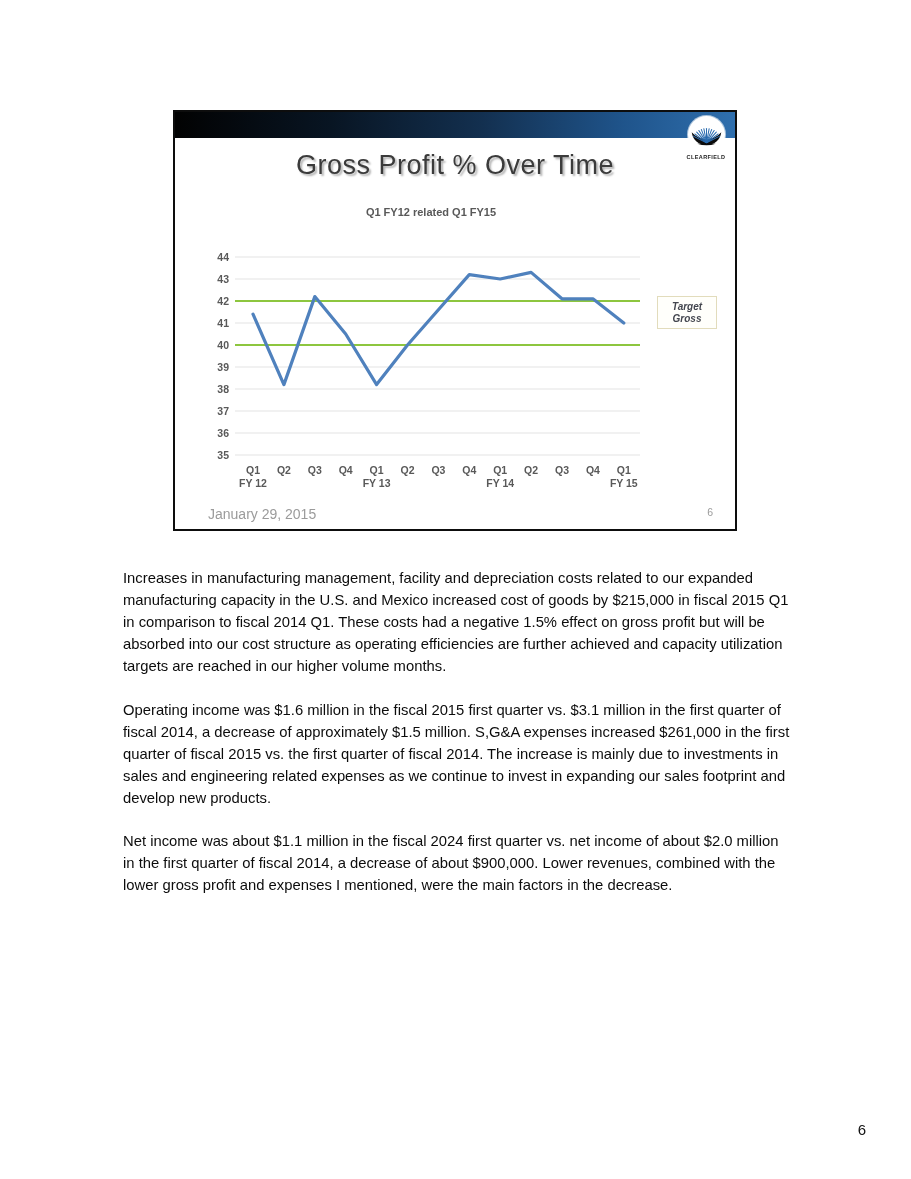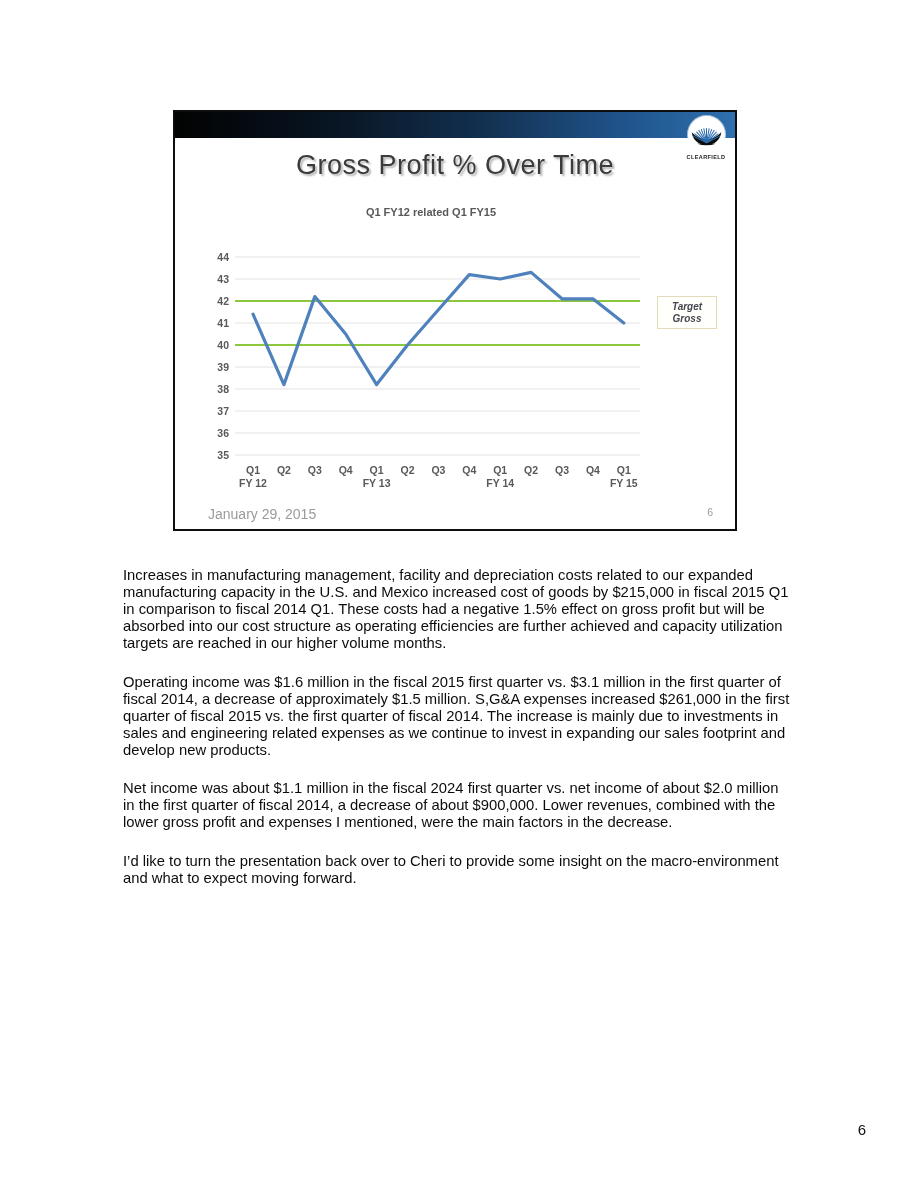--- a/index.html
+++ b/index.html
@@ -44,21 +44,21 @@
   .slide-footer-date{
     position:absolute;left:33px;top:394px;font-size:14px;color:#9b9b9b;
   }
   .slide-footer-num{
     position:absolute;left:518px;top:394px;width:20px;text-align:right;
     font-size:10.5px;color:#9b9b9b;
   }
   
   .body-text{
     position:absolute;left:123px;top:567px;width:668px;
-    font-size:14.8px;line-height:17px;color:#0c0c0c;
+    font-size:14.8px;line-height:22px;color:#0c0c0c;
   }
   .body-text p{margin:0 0 21.6px 0;}
   
   .page-number{
     position:absolute;left:847px;top:1121px;width:30px;text-align:center;
     font-size:15px;color:#111111;
   }
 </style>
 </head>
 <body>
@@ -153,16 +153,15 @@
   </div>
 
   <div class="slide-footer-date">January 29, 2015</div>
   <div class="slide-footer-num">6</div>
 </div>
 
 <div class="body-text">
   <p>Increases in manufacturing management, facility and depreciation costs related to our expanded manufacturing capacity in the U.S. and Mexico increased cost of goods by $215,000 in fiscal 2015 Q1 in comparison to fiscal 2014 Q1.  These costs had a negative 1.5% effect on gross profit but will be absorbed into our cost structure as operating efficiencies are further achieved and capacity utilization targets are reached in our higher volume months.</p>
   <p>Operating income was $1.6 million in the fiscal 2015 first quarter vs. $3.1 million in the first quarter of fiscal 2014, a decrease of approximately $1.5 million. S,G&amp;A expenses increased $261,000 in the first quarter of fiscal 2015 vs. the first quarter of fiscal 2014. The increase is mainly due to investments in sales and engineering related expenses as we continue to invest in expanding our sales footprint and develop new products.</p>
   <p>Net income was about $1.1 million in the fiscal 2024 first quarter vs. net income of about $2.0 million in the first quarter of fiscal 2014, a decrease of about $900,000. Lower revenues, combined with the lower gross profit and expenses I mentioned, were the main factors in the decrease.</p>
-  <p>I’d like to turn the presentation back over to Cheri to provide some insight on the macro-environment and what to expect moving forward.</p>
 </div>
 
 <div class="page-number">6</div>
 
 </body></html>

